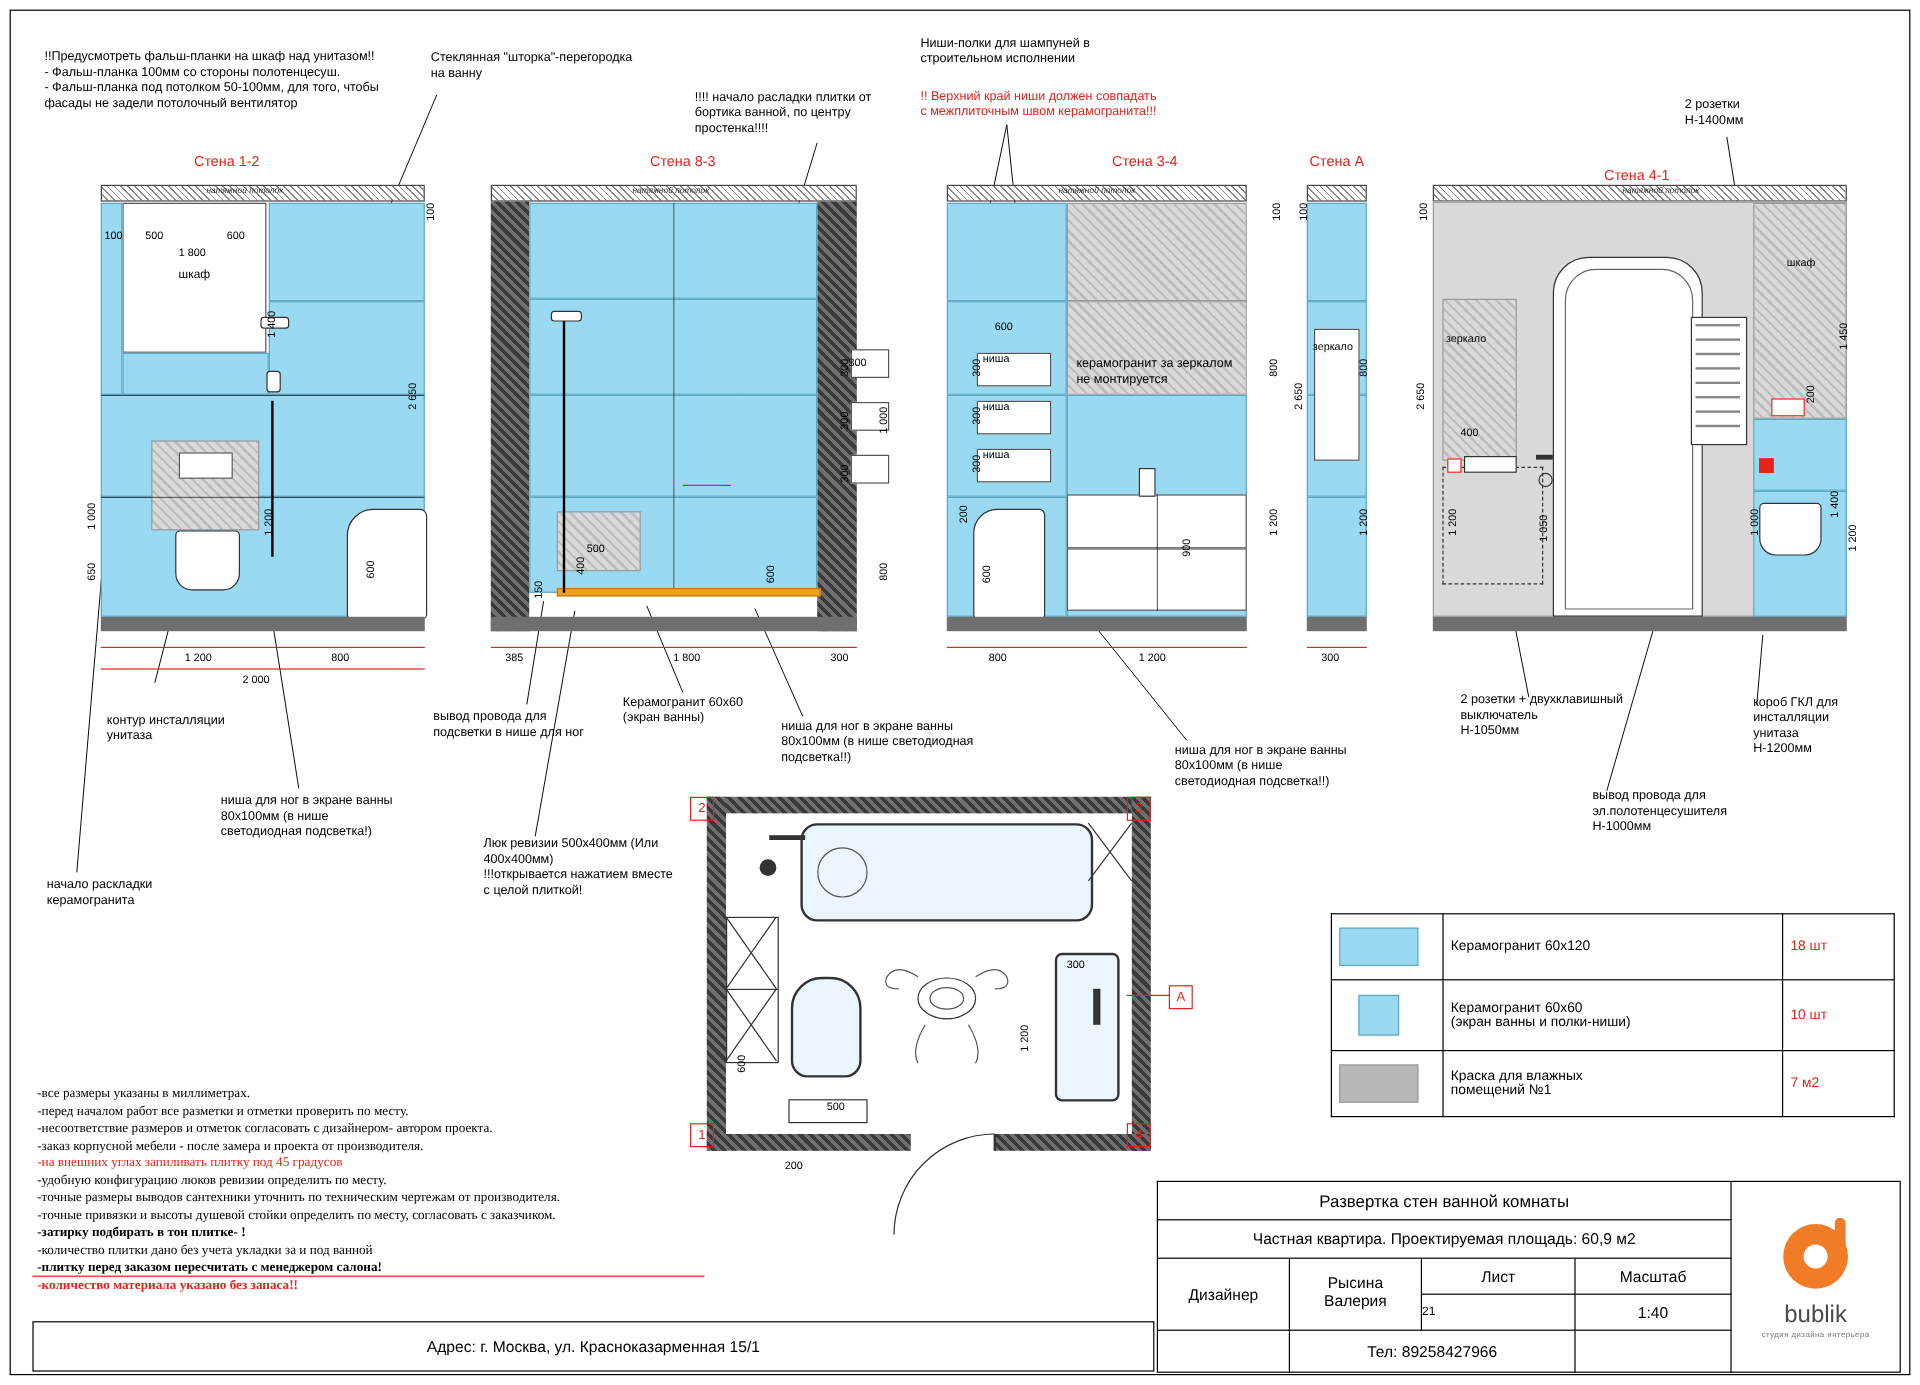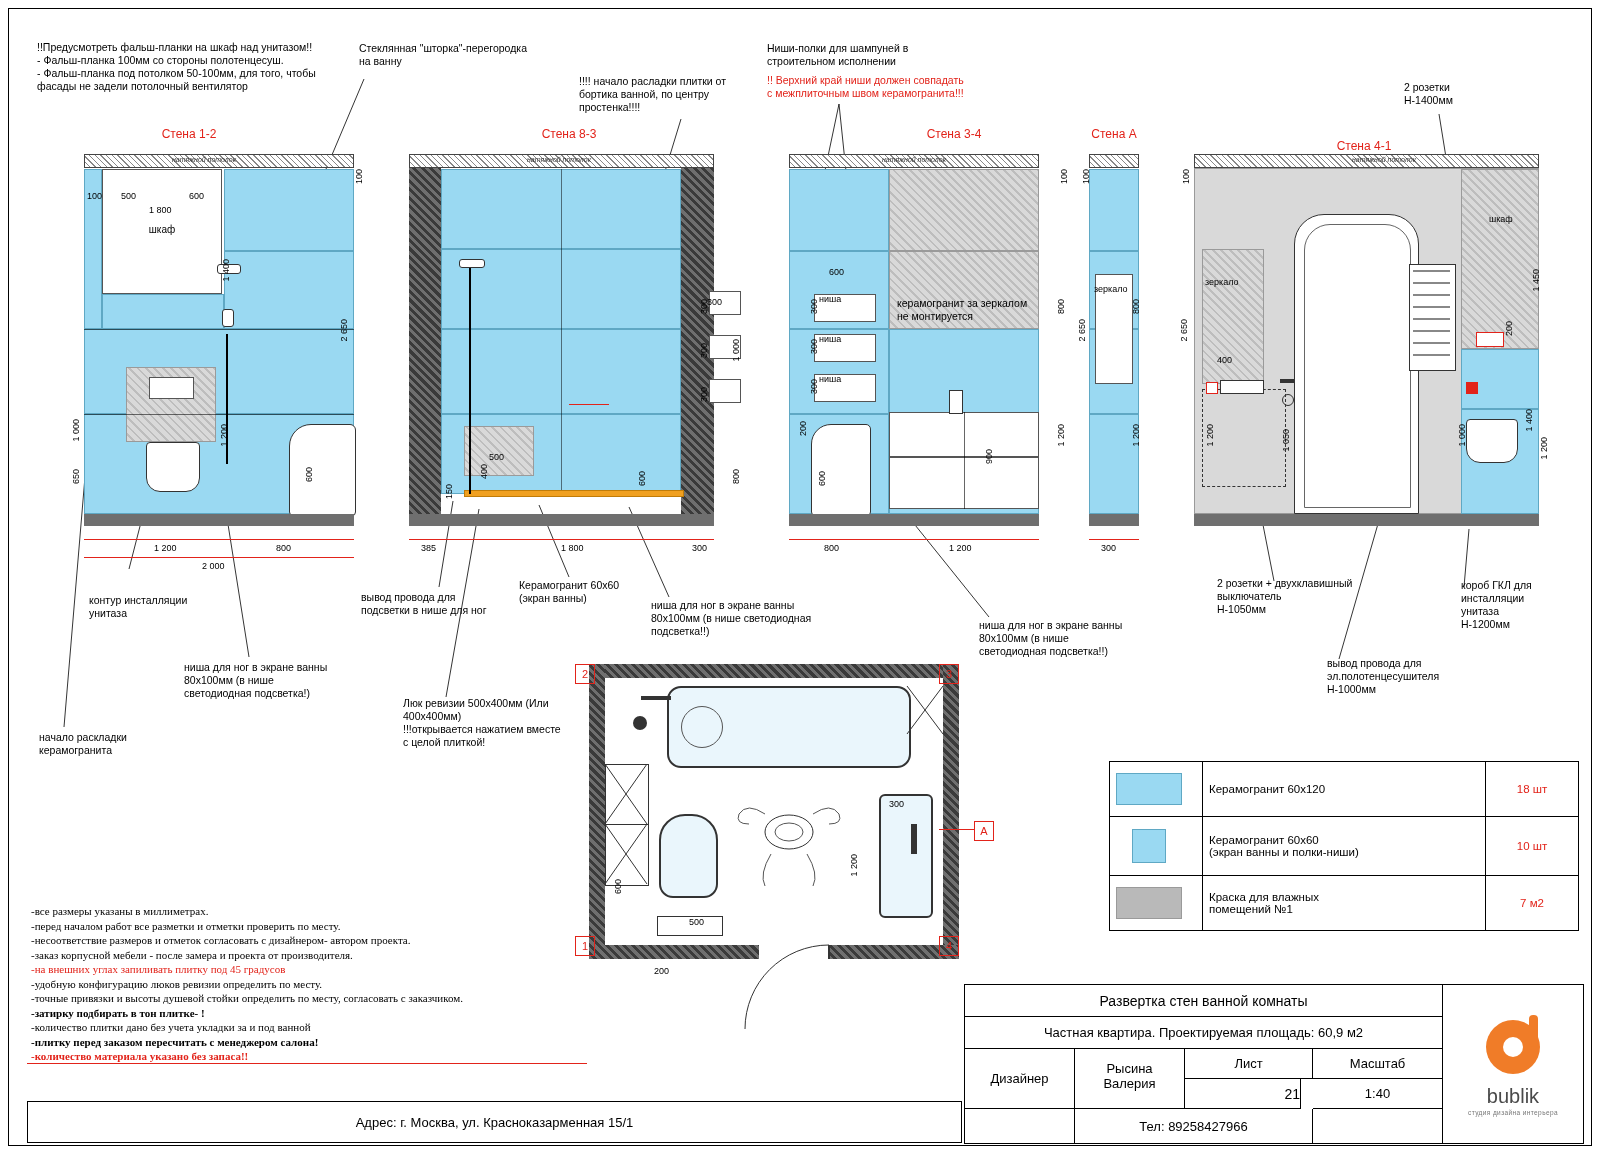--- a/index.html
+++ b/index.html
@@ -17,42 +17,42 @@
   .floor{background:#6f6f6f;}
   .paint{background:#d9d9d9;border:1px solid #9a9a9a;box-sizing:border-box;}
   .painthatch{background:repeating-linear-gradient(45deg,#d9d9d9,#d9d9d9 4px,#bdbdbd 4px,#bdbdbd 6px);border:1px solid #9a9a9a;box-sizing:border-box;}
   .white{background:#fff;border:1px solid #555;box-sizing:border-box;}
   .leader{stroke:#000;stroke-width:0.8;fill:none;}
   .dimline{background:#e2231a;}
   .redline{background:#e2231a;}
   .blackline{background:#000;}
   .lgd{position:absolute;border-collapse:collapse;}
   .lgd td{border:1px solid #000;font-size:11.5px;padding:4px 6px;vertical-align:middle;margin-left:16px;}
-  .qty{color:#e2231a;font-size:13px;text-align:center;white-space:nowrap;}
+  .qty{color:#e2231a;font-size:13px;white-space:nowrap;}
   .notes-block{font-size:11px;line-height:14.5px;font-family:Liberation Serif, serif;}
   .notes-block .r{color:#e2231a;}
   .notes-block .b{font-weight:bold;}
   svg{position:absolute;left:0;top:0;overflow:visible;pointer-events:none;}
   .ceil-label{font-size:7px;font-style:italic;color:#333;text-align:center;}
 </style>
 </head>
 <body>
 
 <div class="sheet">
 
   <div class="abs note" style="left:28px;top:32px;width:300px;">!!Предусмотреть фальш-планки на шкаф над унитазом!!
 - Фальш-планка 100мм со стороны полотенцесуш.
 - Фальш-планка под потолком 50-100мм, для того, чтобы
 фасады не задели потолочный вентилятор</div>
   <div class="abs note" style="left:350px;top:33px;width:190px;">Стеклянная "шторка"-перегородка
 на ванну</div>
   <div class="abs note" style="left:570px;top:66px;width:200px;">!!!! начало расладки плитки от
 бортика ванной, по центру
 простенка!!!!</div>
-  <div class="abs note" style="left:758px;top:33px;width:230px;">Ниши-полки для шампуней в
+  <div class="abs note" style="left:758px;top:21px;width:230px;">Ниши-полки для шампуней в
 строительном исполнении</div>
   <div class="abs note red" style="left:758px;top:65px;width:240px;">!! Верхний край ниши должен совпадать
 с межплиточным швом керамогранита!!!</div>
   <div class="abs note" style="left:1395px;top:72px;width:120px;">2 розетки
 Н-1400мм</div>
 
   <svg width="1584" height="1138" style="left:0;top:0;">
     <path class="leader" d="M355,70 L282,243"></path>
     <path class="leader" d="M672,110 L585,395"></path>
     <path class="leader" d="M830,95 L848,268"></path>
@@ -407,36 +407,37 @@
   </tbody>
     </table>
 
   <div class="abs notes-block" style="left:22px;top:895px;width:560px;">
     <div>-все размеры указаны в миллиметрах.</div>
     <div>-перед началом работ все разметки и отметки проверить по месту.</div>
     <div>-несоответствие размеров и отметок согласовать с дизайнером- автором проекта.</div>
     <div>-заказ корпусной мебели - после замера и проекта от производителя.</div>
     <div class="r">-на внешних углах запиливать плитку под 45 градусов</div>
     <div>-удобную конфигурацию люков ревизии определить по месту.</div>
+    <div>-точные размеры выводов сантехники уточнить по техническим чертежам от производителя.</div>
     <div>-точные привязки и высоты душевой стойки определить по месту, согласовать с заказчиком.</div>
     <div class="b">-затирку подбирать в тон плитке- !</div>
     <div>-количество плитки дано без учета укладки за и под ванной</div>
     <div class="b">-плитку перед заказом пересчитать с менеджером салона!</div>
     <div class="r b">-количество материала указано без запаса!!</div>
   </div>
   <div class="abs" style="left:18px;top:1054px;width:560px;height:1px;background:#e2231a;"></div>
 
   <div class="abs" style="left:955px;top:975px;width:620px;height:160px;border:1px solid #000;box-sizing:border-box;">
     <div class="abs" style="left:0;top:0;width:478px;height:32px;border-bottom:1px solid #000;border-right:1px solid #000;box-sizing:border-box;text-align:center;line-height:32px;font-size:14px;">Развертка стен ванной комнаты</div>
     <div class="abs" style="left:0;top:32px;width:478px;height:32px;border-bottom:1px solid #000;border-right:1px solid #000;box-sizing:border-box;text-align:center;line-height:32px;font-size:13px;">Частная квартира. Проектируемая площадь: 60,9 м2</div>
     <div class="abs" style="left:0;top:64px;width:110px;height:60px;border-bottom:1px solid #000;border-right:1px solid #000;box-sizing:border-box;text-align:center;line-height:60px;font-size:13px;">Дизайнер</div>
     <div class="abs" style="left:110px;top:64px;width:110px;height:60px;border-bottom:1px solid #000;border-right:1px solid #000;box-sizing:border-box;text-align:center;padding-top:12px;font-size:13px;white-space:pre-line;">Рысина
 Валерия</div>
     <div class="abs" style="left:220px;top:64px;width:128px;height:30px;border-bottom:1px solid #000;border-right:1px solid #000;box-sizing:border-box;text-align:center;line-height:30px;font-size:13px;">Лист</div>
-    <div class="abs" style="left:208px;top:94px;width:128px;height:30px;border-bottom:1px solid #000;border-right:1px solid #000;box-sizing:border-box;text-align:right;line-height:30px;font-size:14px;">21</div>
+    <div class="abs" style="left:220px;top:94px;width:128px;height:30px;border-bottom:1px solid #000;border-right:1px solid #000;box-sizing:border-box;text-align:left;line-height:30px;font-size:10px;">21</div>
     <div class="abs" style="left:348px;top:64px;width:130px;height:30px;border-bottom:1px solid #000;border-right:1px solid #000;box-sizing:border-box;text-align:center;line-height:30px;font-size:13px;">Масштаб</div>
     <div class="abs" style="left:348px;top:94px;width:130px;height:30px;border-bottom:1px solid #000;border-right:1px solid #000;box-sizing:border-box;text-align:center;line-height:30px;font-size:13px;">1:40</div>
     <div class="abs" style="left:0;top:124px;width:110px;height:35px;border-right:1px solid #000;box-sizing:border-box;"></div>
     <div class="abs" style="left:110px;top:124px;width:238px;height:35px;border-right:1px solid #000;box-sizing:border-box;text-align:center;line-height:35px;font-size:13px;">Тел: 89258427966</div>
     <div class="abs" style="left:348px;top:124px;width:130px;height:35px;border-right:1px solid #000;box-sizing:border-box;"></div>
 
     <div class="abs" style="left:478px;top:0;width:140px;height:159px;box-sizing:border-box;">
       <svg width="140" height="159">
         <circle cx="70" cy="62" r="27" fill="#f07c28"></circle>
         <circle cx="70" cy="62" r="10" fill="#fff"></circle>

